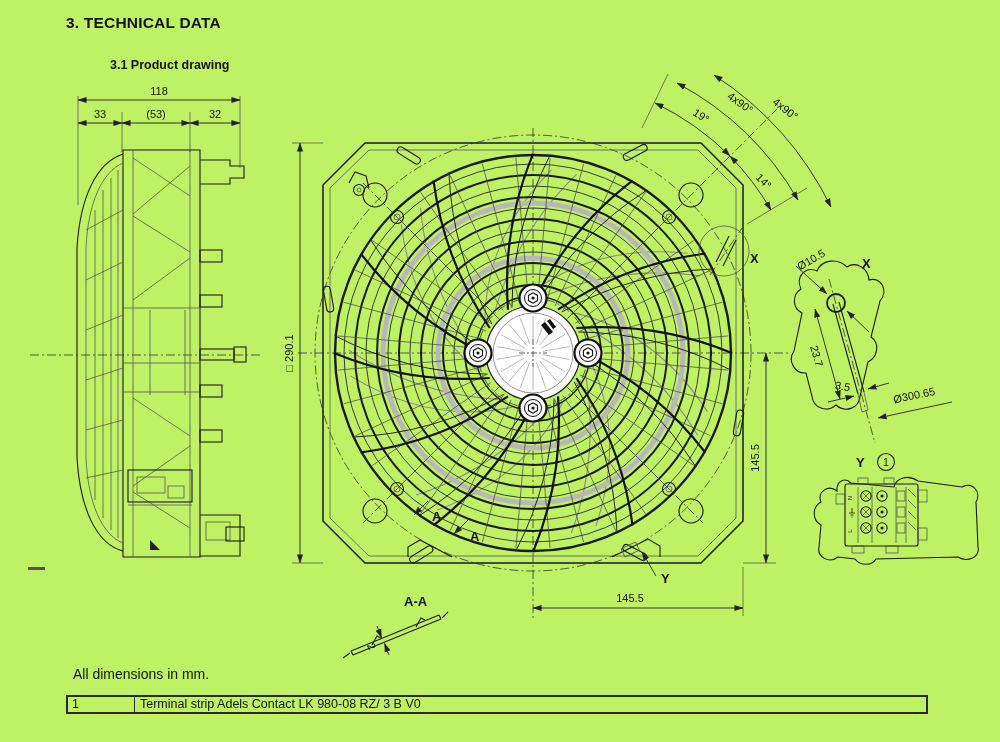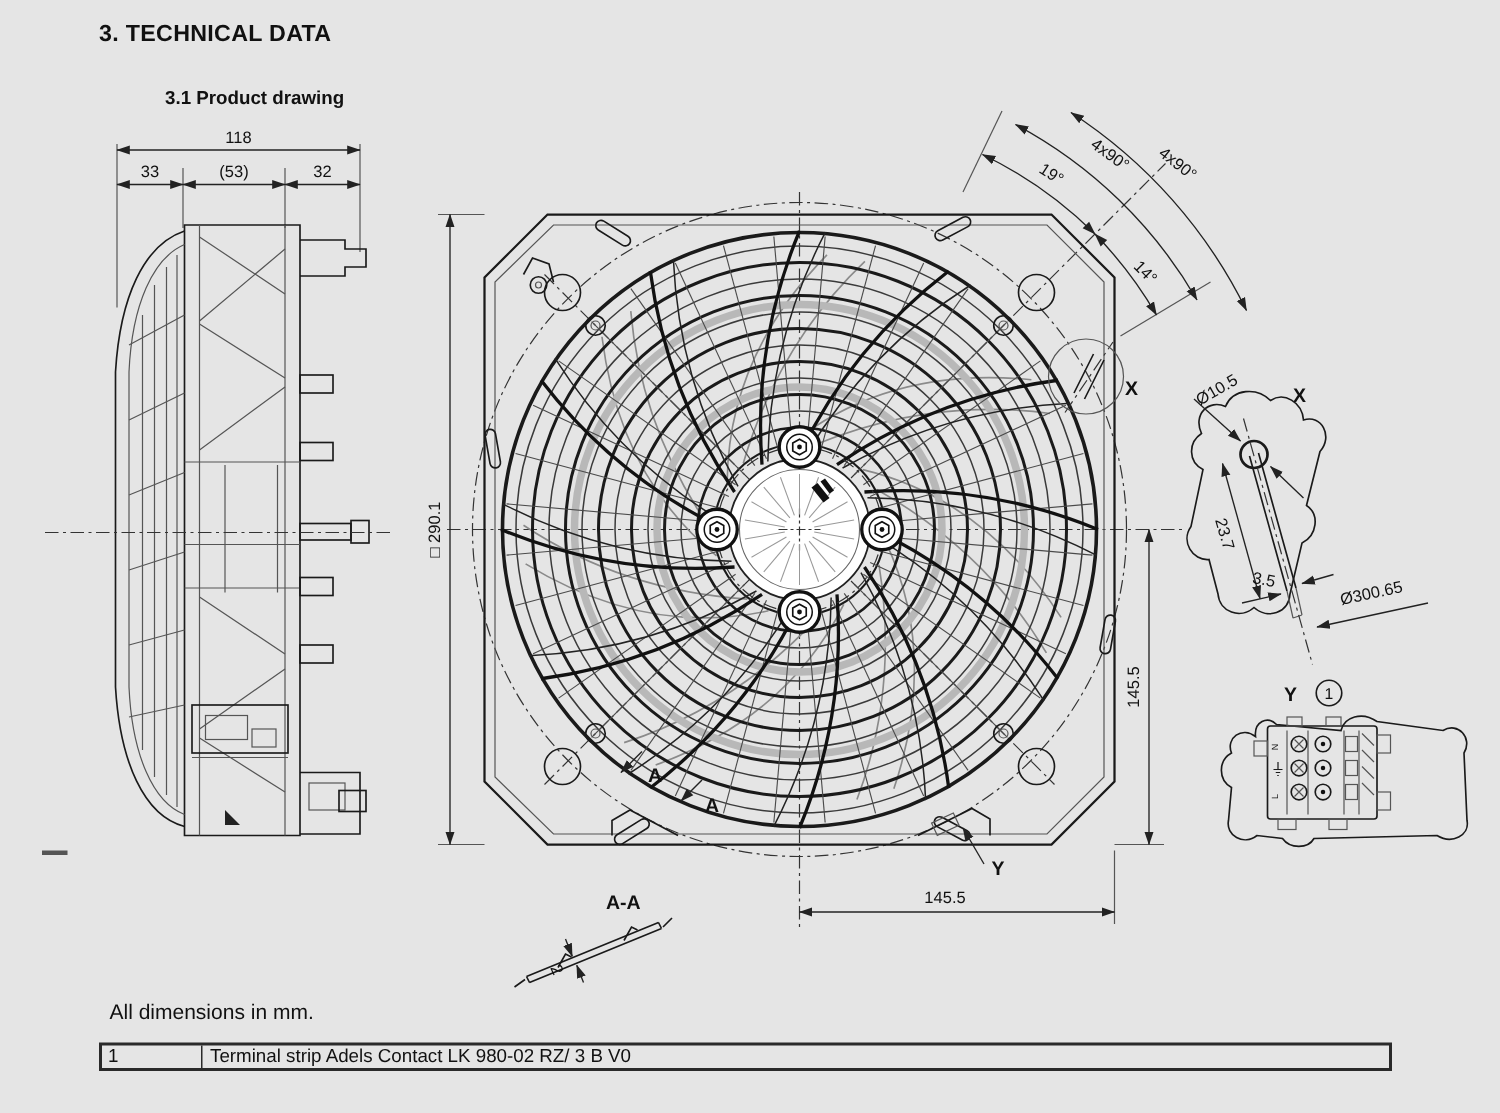--- a/index.html
+++ b/index.html
@@ -1,16 +1,16 @@
 <!DOCTYPE html>
 <html><head>
 <meta charset="utf-8">
 <style>
   html,body{margin:0;padding:0;background:#fff;}
-  .page{position:relative;width:1000px;height:742px;background:#e5e5e5;overflow:hidden;
+  .page{position:relative;width:1000px;height:742px;background:#bef264;overflow:hidden;
         font-family:"Liberation Sans",sans-serif;color:#111;}
   .title{position:absolute;left:66px;top:14px;font-size:15.5px;font-weight:bold;letter-spacing:.2px;}
   .subtitle{position:absolute;left:66px;top:58px;font-size:12.5px;font-weight:bold;margin-left:44px;}
   .note{position:absolute;left:73px;top:666px;font-size:14px;}
   .margin-dash{position:absolute;left:28px;top:567px;width:17px;height:3px;background:#555;}
   .bom{position:absolute;left:66px;top:695px;width:862px;height:19px;border:2px solid #2a2a2a;
        display:flex;box-sizing:border-box;font-size:12.5px;}
   .bom .c1{width:62px;border-right:1.5px solid #2a2a2a;padding-left:4px;line-height:15px;}
   .bom .c2{flex:1;padding-left:5px;line-height:15px;white-space:nowrap;}
   svg{position:absolute;left:0;top:0;}
@@ -379,15 +379,15 @@
       <path class="dim" d="M389 655 L384.5 643.5" marker-end="url(#arr)"></path>
       <text class="dt" x="368" y="648" text-anchor="middle" transform="rotate(65 368 648)">2</text>
     </g>
   </svg>
 
   <div class="margin-dash"></div>
   <div class="note">All dimensions in mm.</div>
 
   <div class="bom">
     <div class="c1">1</div>
-    <div class="c2">Terminal strip Adels Contact LK 980-02 RZ/ 3 B V0</div>
+    <div class="c2">Terminal strip Adels Contact LK 980-08 RZ/ 3 B V0</div>
   </div>
 </div>
 
 </body></html>

